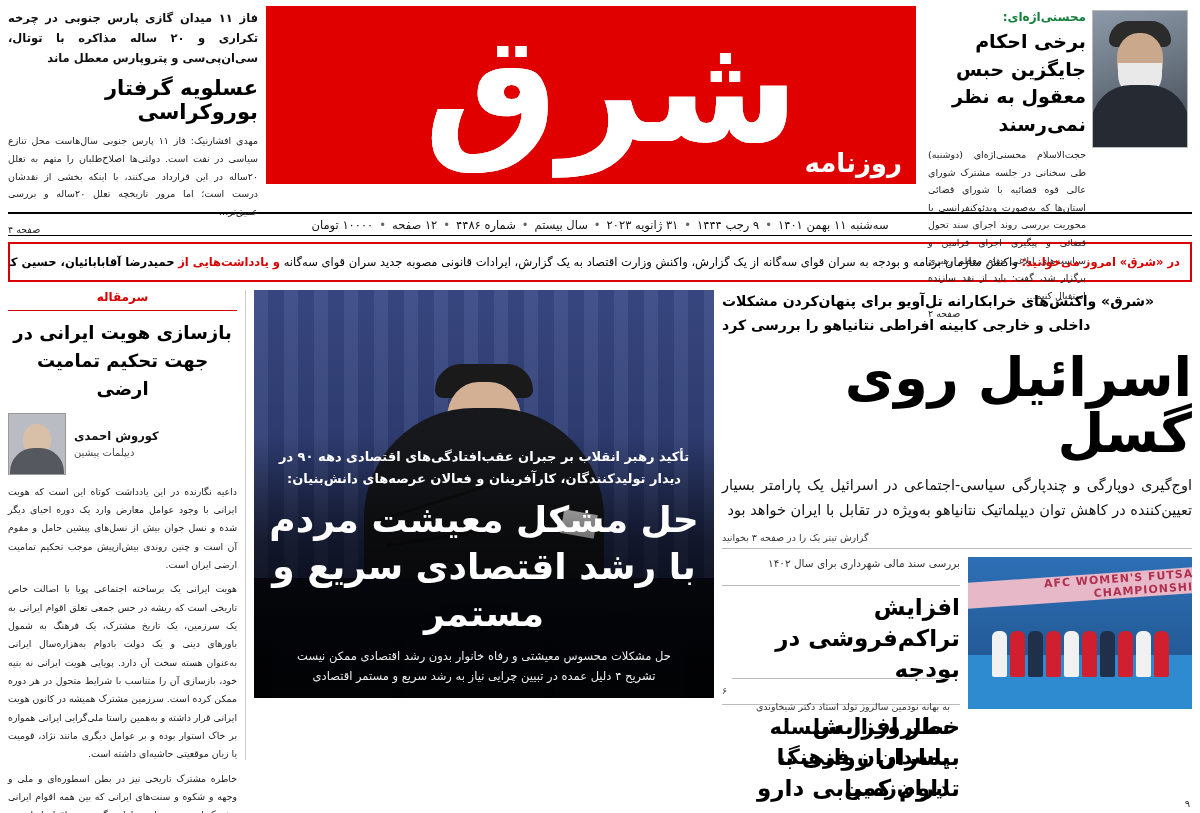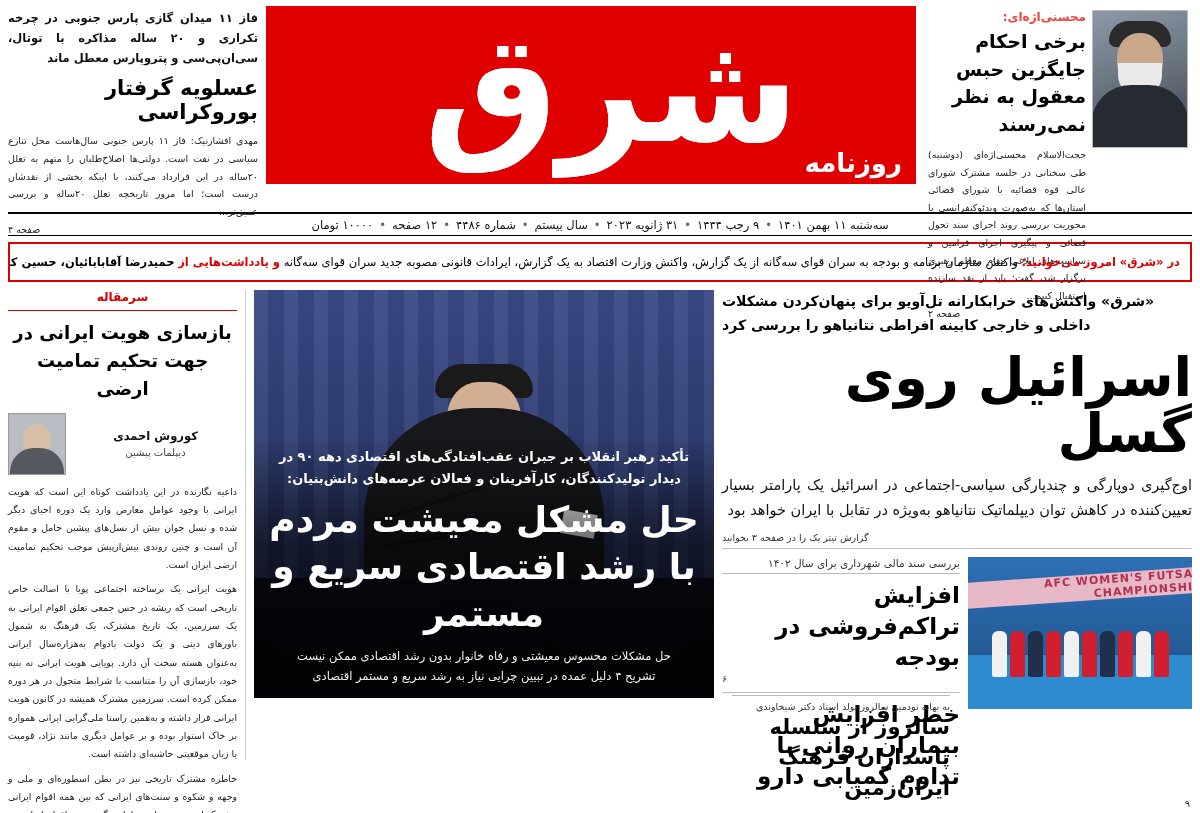--- a/index.html
+++ b/index.html
@@ -55,21 +55,21 @@
     width: 44px; height: 34px; border-radius: 0 0 28px 28px;
     background: #e9e9ea;
   }
   .portrait .body {
     position: absolute; left: 50%; bottom: 0; transform: translateX(-50%);
     width: 98px; height: 62px; border-radius: 40px 40px 0 0;
     background: #262b33;
   }
   .mast-right-text { flex: 1 1 auto; direction: rtl; }
   .kicker {
-    font-size: 12px; color: #ef4444; font-weight: bold; margin-bottom: 4px;
+    font-size: 12px; color: #15803d; font-weight: bold; margin-bottom: 4px;
   }
   .headline-sm {
     font-size: 19px; font-weight: bold; line-height: 1.45; color: #000;
     margin-bottom: 8px;
   }
   .body-justify {
     font-size: 9.5px; line-height: 1.85; color: #222; text-align: justify;
   }
   .page-ref { font-size: 9.5px; color: #222; margin-top: 4px; text-align: left; }
 
@@ -185,26 +185,26 @@
     background: #e7b8c8; transform: rotate(-4deg);
     color: #b03050; font-size: 11px; font-weight: bold;
     display: flex; align-items: center; justify-content: center;
     letter-spacing: 1px;
   }
   .sports-photo .team { position: absolute; bottom: 32px; left: 0; right: 0; display: flex; justify-content: center; gap: 3px; }
   .sports-photo .p { width: 15px; height: 46px; background: #d02030; border-radius: 6px 6px 2px 2px; }
   .sports-photo .p.w { background: #f1f1f1; }
   .sports-photo .p.k { background: #20304a; }
   .right-text-col { flex: 1 1 auto; direction: rtl; }
-  .small-kicker { font-size: 10.5px; color: #333; border-bottom: 1px solid #bbb; padding-bottom: 4px; margin-bottom: 6px; }
+  .small-kicker { font-size: 10.5px; color: #333; border-bottom: 1px solid #bbb; padding-bottom: 16px; margin-bottom: 6px; }
   .mid-head { font-size: 23px; font-weight: bold; line-height: 1.35; color: #000; }
   .rule { border-bottom: 1px solid #bbb; margin: 8px 0 6px 0; }
   .pg { font-size: 9.5px; color: #333; text-align: left; }
   .bottom-head-2 { font-size: 21px; font-weight: bold; line-height: 1.45; color: #000; }
-  .caption-mini { font-size: 9.5px; color: #333; margin-top: 6px; border-top: 1px solid #bbb; padding-top: 5px; }
+  .caption-mini { font-size: 9.5px; color: #333; margin-top: 6px; border-top: 1px solid #bbb; padding-top: 22px; }
 
   
   .photo-main {
     width: 100%; height: 408px;
     background: linear-gradient(#3a4a86 0%, #2d3b70 45%, #1d2648 100%);
     position: relative; overflow: hidden;
   }
   .photo-main .curtain {
     position: absolute; inset: 0;
     background: repeating-linear-gradient(90deg, rgba(255,255,255,0.05) 0 14px, rgba(0,0,0,0.06) 14px 30px);
@@ -269,21 +269,21 @@
     font-size: 18px; font-weight: bold; line-height: 1.55; color: #000; text-align: center;
     margin-bottom: 10px;
   }
   .author-row { display: flex; align-items: center; gap: 8px; margin-bottom: 8px; }
   .author-photo {
     width: 58px; height: 62px; background: #b9bcc2; position: relative; overflow: hidden;
     flex: 0 0 auto; border: 1px solid #999;
   }
   .author-photo .h { position: absolute; left: 50%; top: 10px; transform: translateX(-50%); width: 28px; height: 32px; border-radius: 48%; background: #d8c0a8; }
   .author-photo .b { position: absolute; left: 50%; bottom: 0; transform: translateX(-50%); width: 54px; height: 26px; border-radius: 24px 24px 0 0; background: #55585e; }
-  .author-meta { flex: 1 1 auto; text-align: center; }
+  .author-meta { flex: 1 1 auto; text-align: left; }
   .author-name { font-size: 11.5px; font-weight: bold; color: #111; }
   .author-role { font-size: 10px; color: #444; margin-top: 4px; }
   .col-body { font-size: 9.4px; line-height: 1.95; text-align: justify; color: #1a1a1a; }
   .col-body p { margin: 0 0 6px 0; }
   .corner-num {
     position: absolute; bottom: 4px; right: 10px; font-size: 10px; color: #333;
   }
 </style>
 </head>
 <body>

